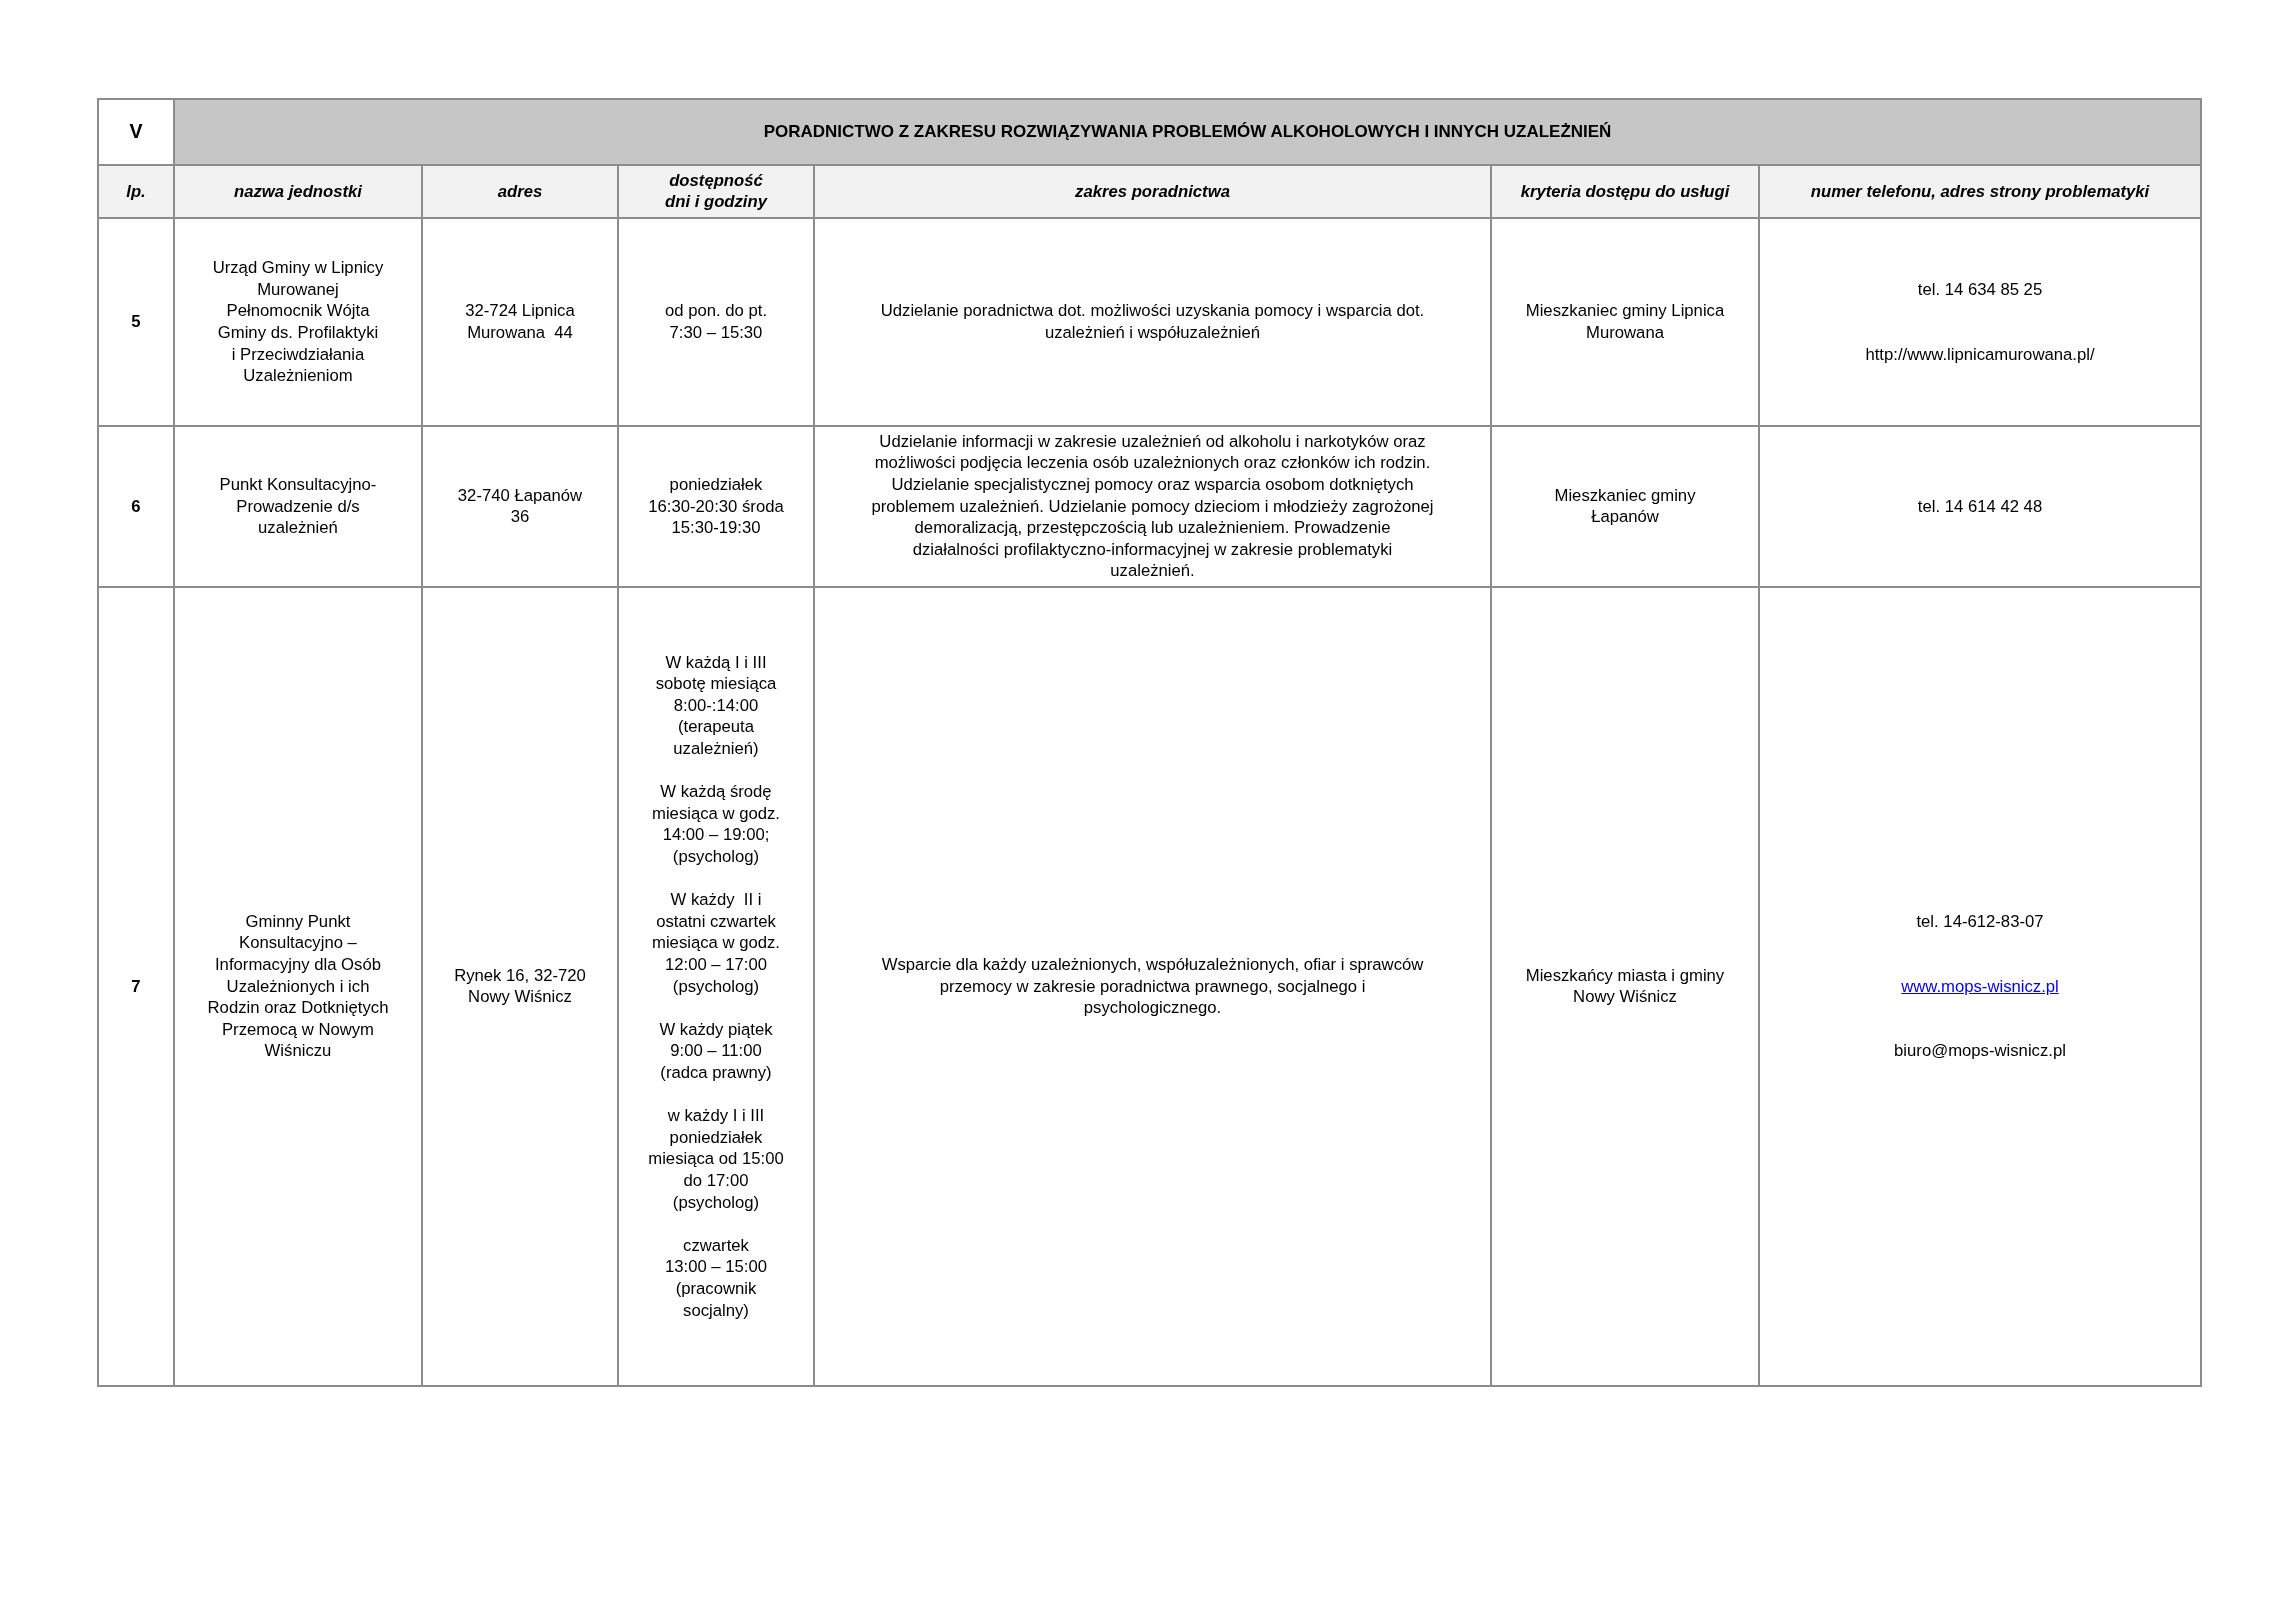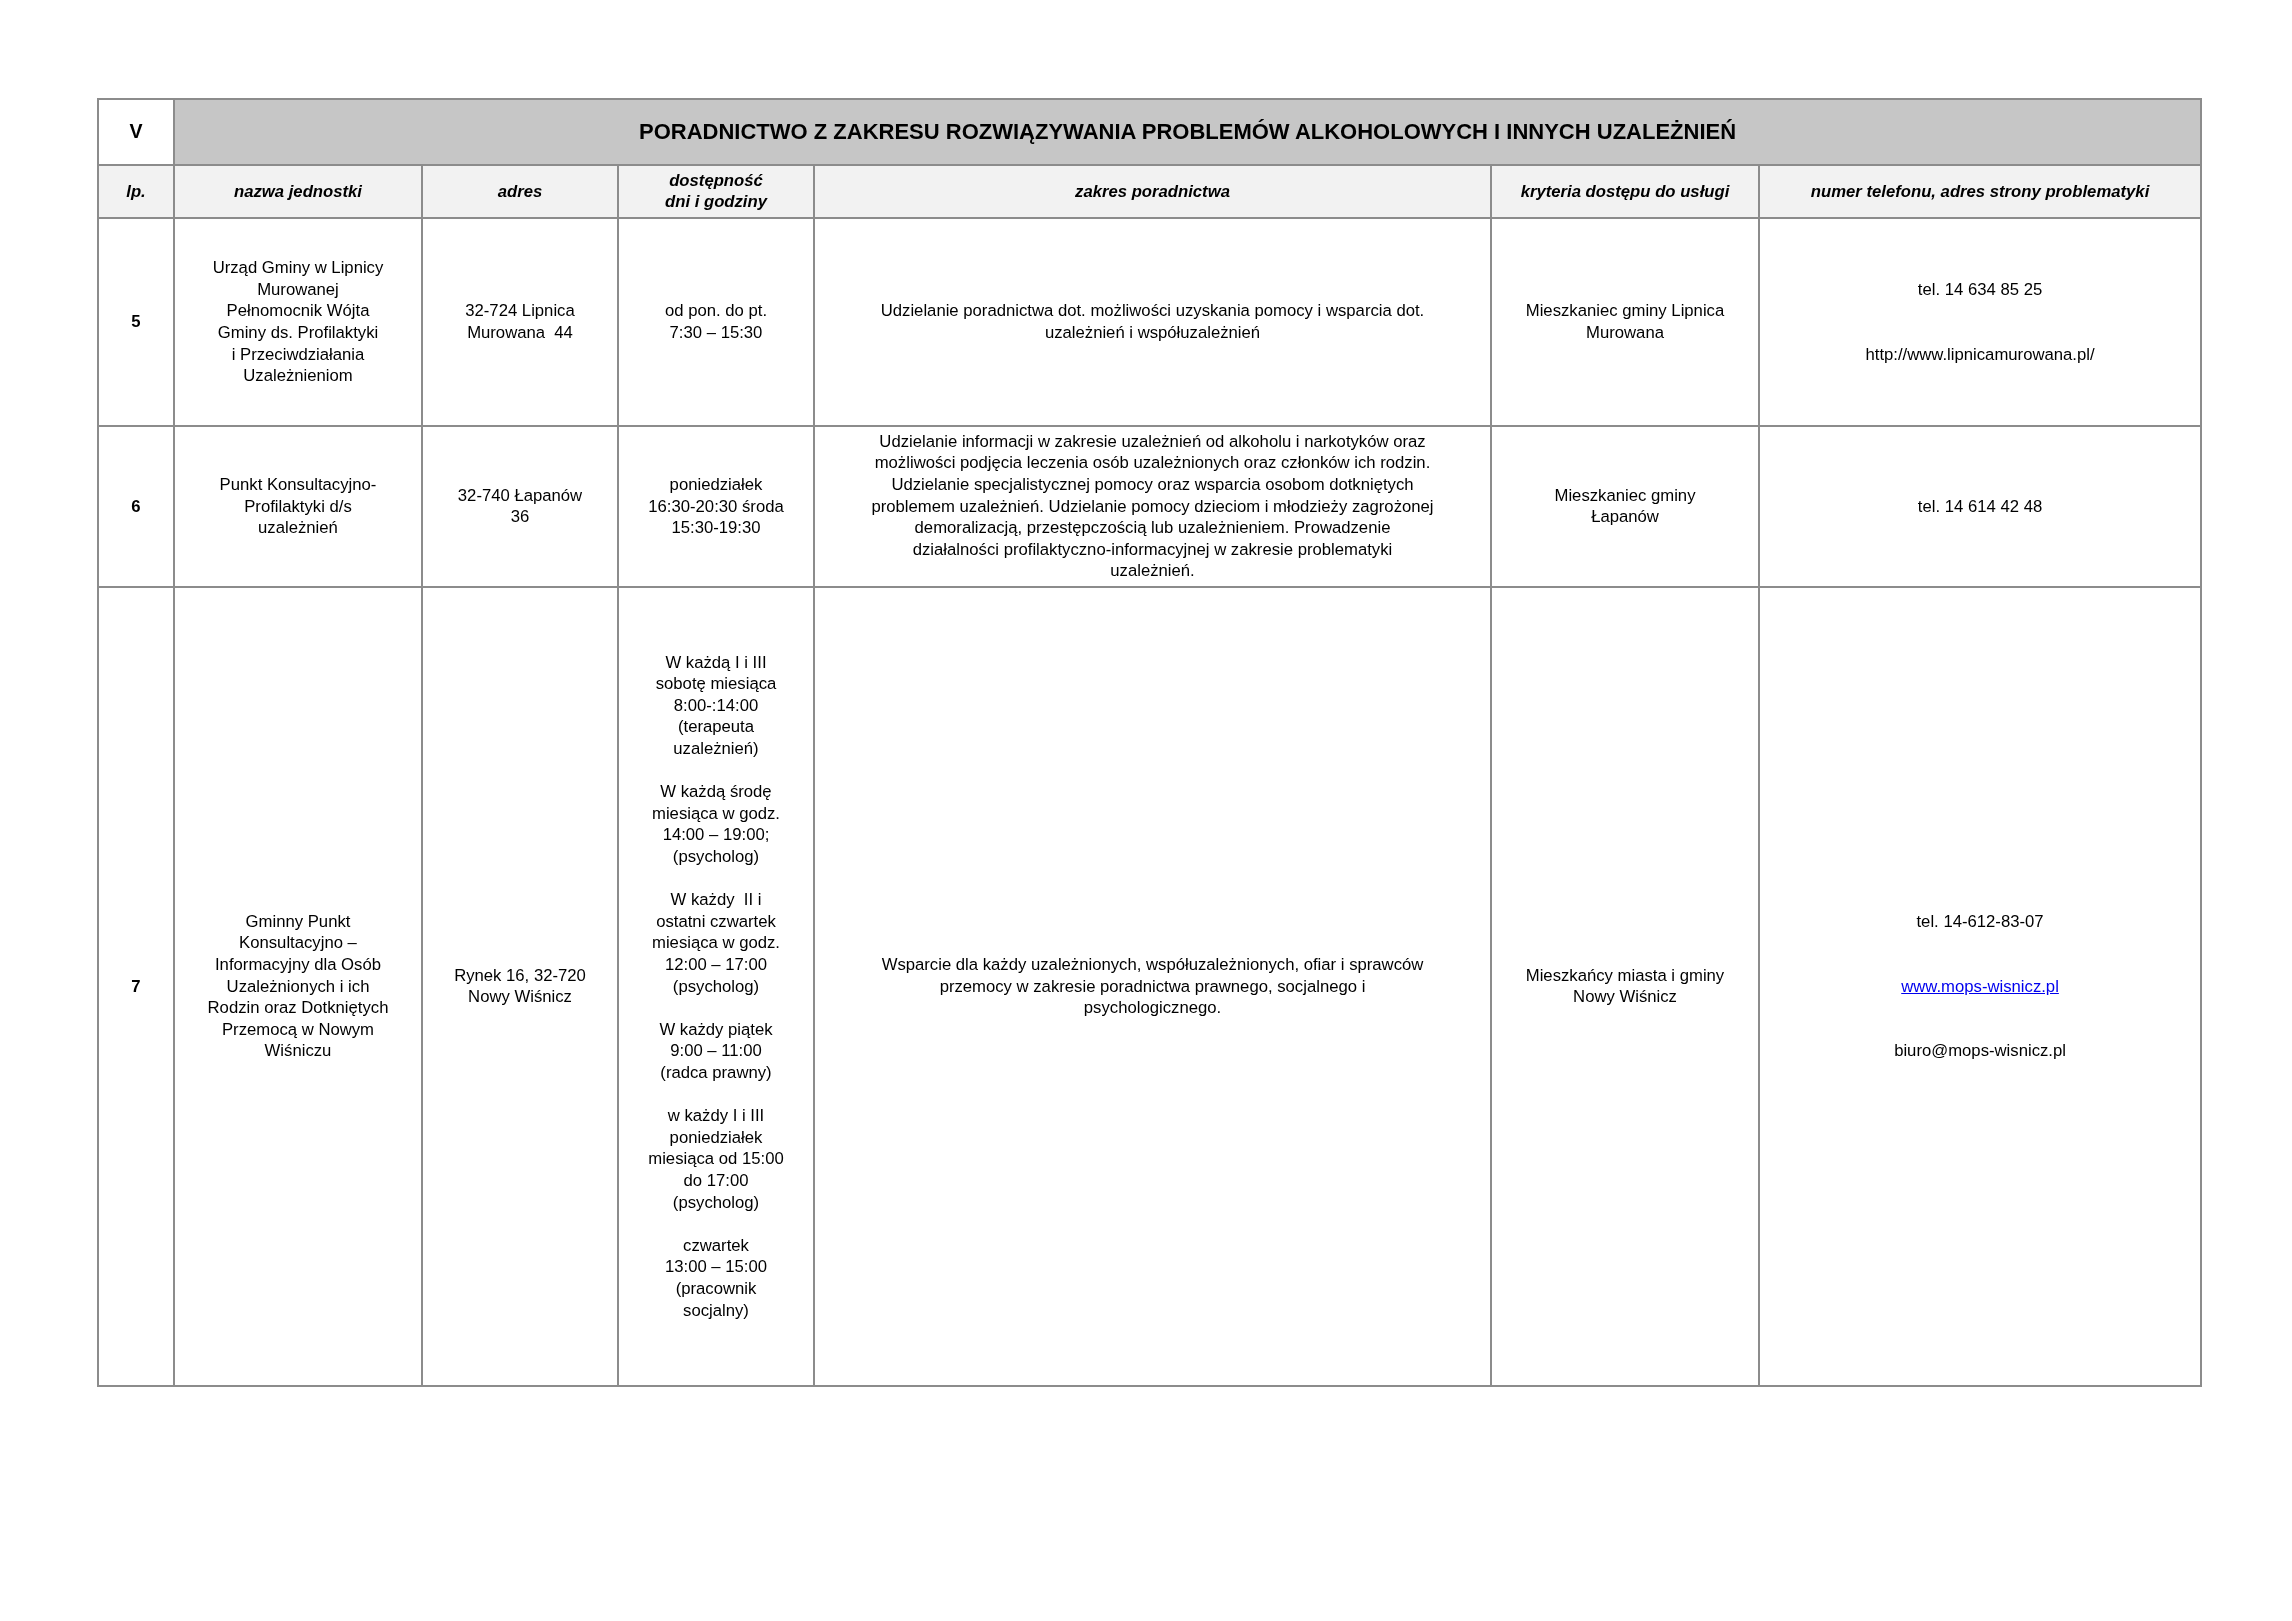--- a/index.html
+++ b/index.html
@@ -42,21 +42,21 @@
   tr.r6 { height: 157px; }
   tr.r7 { height: 799px; }
   td.section-cell {
     background: var(--page-bg);
     font-weight: bold;
     font-size: 19.6px;
   }
   td.title-cell {
     background: var(--title-row-bg);
     font-weight: bold;
-    font-size: 22px;
+    font-size: 17px;
     white-space: normal;
     border-bottom: 2.9px solid var(--border);
   }
   tr.r-head td {
     background: var(--header-row-bg);
     font-weight: bold;
   }
   td.lp-cell { font-weight: bold; }
   .tel-line { display: block; }
   a.ext-link {
@@ -114,21 +114,21 @@
 Murowana</td>
     <td>
       <span class="tel-line">tel. 14 634 85 25</span>
       <span class="tel-line">http://www.lipnicamurowana.pl/</span>
     </td>
   </tr>
 
   <tr class="r6">
     <td class="lp-cell">6</td>
     <td>Punkt Konsultacyjno-
-Profilaktyki d/s
+Prowadzenie d/s
 uzależnień</td>
     <td>32-740 Łapanów
 36</td>
     <td>poniedziałek
 16:30-20:30 środa
 15:30-19:30</td>
     <td>Udzielanie informacji w zakresie uzależnień od alkoholu i narkotyków oraz
 możliwości podjęcia leczenia osób uzależnionych oraz członków ich rodzin.
 Udzielanie specjalistycznej pomocy oraz wsparcia osobom dotkniętych
 problemem uzależnień. Udzielanie pomocy dzieciom i młodzieży zagrożonej

